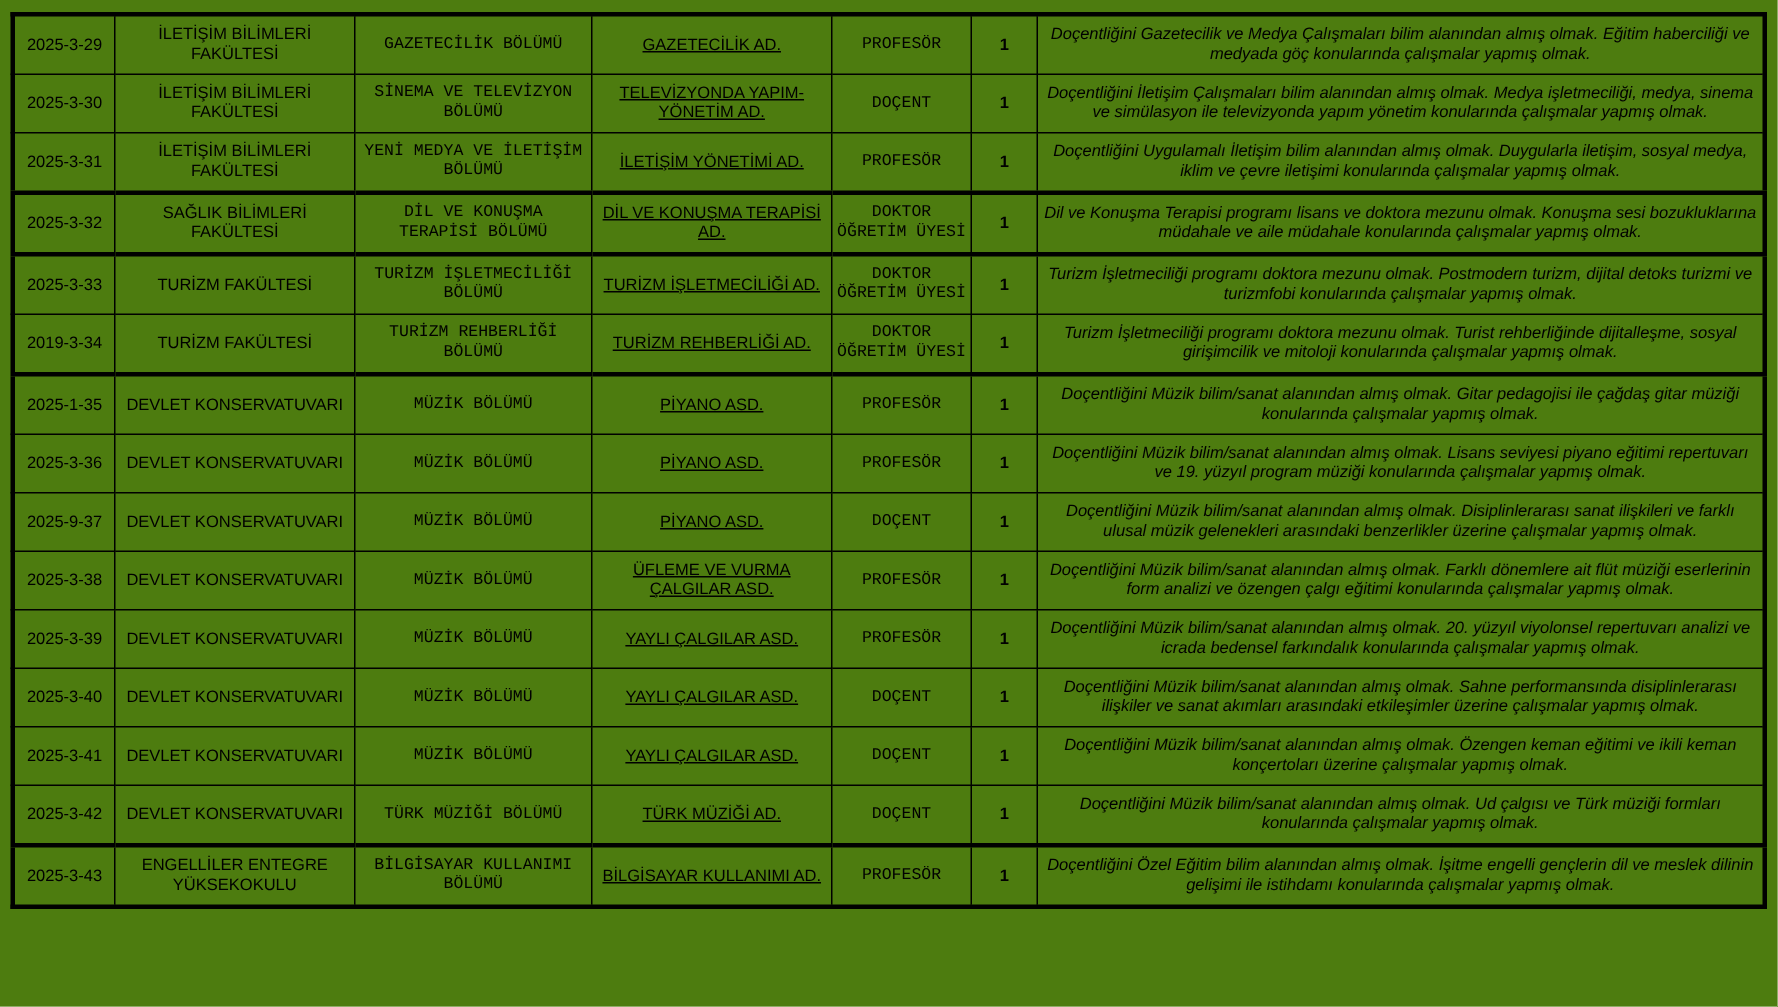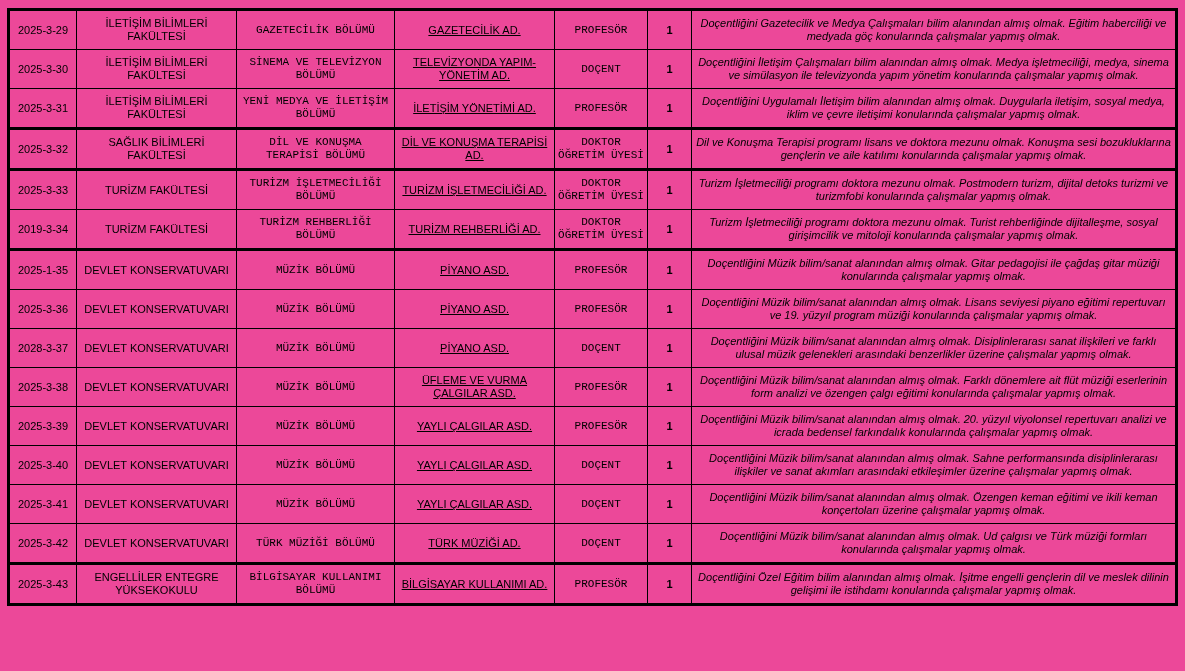--- a/index.html
+++ b/index.html
@@ -5,21 +5,21 @@
   html, body {
     margin: 0;
     padding: 0;
     background: #ffffff;
   }
   .page {
     width: 1185px;
     height: 671px;
     box-sizing: border-box;
     padding: 8px 7px 3px 7px;
-    background: #ec4899;
+    background: #4d7c0f;
     font-family: "Liberation Sans", sans-serif;
     color: #000000;
   }
   table.positions-table {
     border-collapse: collapse;
     table-layout: fixed;
     width: 100%;
     border: 3px solid #000000;
   }
   table.positions-table td {
@@ -91,21 +91,21 @@
           <td class="cell-count">1</td>
           <td class="cell-description">Doçentliğini Uygulamalı İletişim bilim alanından almış olmak. Duygularla iletişim, sosyal medya, iklim ve çevre iletişimi konularında çalışmalar yapmış olmak.</td>
         </tr>
         <tr class="group-start">
           <td class="cell-code">2025-3-32</td>
           <td class="cell-faculty">SAĞLIK BİLİMLERİ FAKÜLTESİ</td>
           <td class="cell-department">DİL VE KONUŞMA TERAPİSİ BÖLÜMÜ</td>
           <td class="cell-program">DİL VE KONUŞMA TERAPİSİ AD.</td>
           <td class="cell-title">DOKTOR ÖĞRETİM ÜYESİ</td>
           <td class="cell-count">1</td>
-          <td class="cell-description">Dil ve Konuşma Terapisi programı lisans ve doktora mezunu olmak. Konuşma sesi bozukluklarına gençlerin ve aile katılımı konularında çalışmalar yapmış olmak.</td>
+          <td class="cell-description">Dil ve Konuşma Terapisi programı lisans ve doktora mezunu olmak. Konuşma sesi bozukluklarına müdahale ve aile müdahale konularında çalışmalar yapmış olmak.</td>
         </tr>
         <tr class="group-start">
           <td class="cell-code">2025-3-33</td>
           <td class="cell-faculty">TURİZM FAKÜLTESİ</td>
           <td class="cell-department">TURİZM İŞLETMECİLİĞİ BÖLÜMÜ</td>
           <td class="cell-program">TURİZM İŞLETMECİLİĞİ AD.</td>
           <td class="cell-title">DOKTOR ÖĞRETİM ÜYESİ</td>
           <td class="cell-count">1</td>
           <td class="cell-description">Turizm İşletmeciliği programı doktora mezunu olmak. Postmodern turizm, dijital detoks turizmi ve turizmfobi konularında çalışmalar yapmış olmak.</td>
         </tr>
@@ -130,21 +130,21 @@
         <tr>
           <td class="cell-code">2025-3-36</td>
           <td class="cell-faculty">DEVLET KONSERVATUVARI</td>
           <td class="cell-department">MÜZİK BÖLÜMÜ</td>
           <td class="cell-program">PİYANO ASD.</td>
           <td class="cell-title">PROFESÖR</td>
           <td class="cell-count">1</td>
           <td class="cell-description">Doçentliğini Müzik bilim/sanat alanından almış olmak. Lisans seviyesi piyano eğitimi repertuvarı ve 19. yüzyıl program müziği konularında çalışmalar yapmış olmak.</td>
         </tr>
         <tr>
-          <td class="cell-code">2028-3-37</td>
+          <td class="cell-code">2025-9-37</td>
           <td class="cell-faculty">DEVLET KONSERVATUVARI</td>
           <td class="cell-department">MÜZİK BÖLÜMÜ</td>
           <td class="cell-program">PİYANO ASD.</td>
           <td class="cell-title">DOÇENT</td>
           <td class="cell-count">1</td>
           <td class="cell-description">Doçentliğini Müzik bilim/sanat alanından almış olmak. Disiplinlerarası sanat ilişkileri ve farklı ulusal müzik gelenekleri arasındaki benzerlikler üzerine çalışmalar yapmış olmak.</td>
         </tr>
         <tr>
           <td class="cell-code">2025-3-38</td>
           <td class="cell-faculty">DEVLET KONSERVATUVARI</td>

